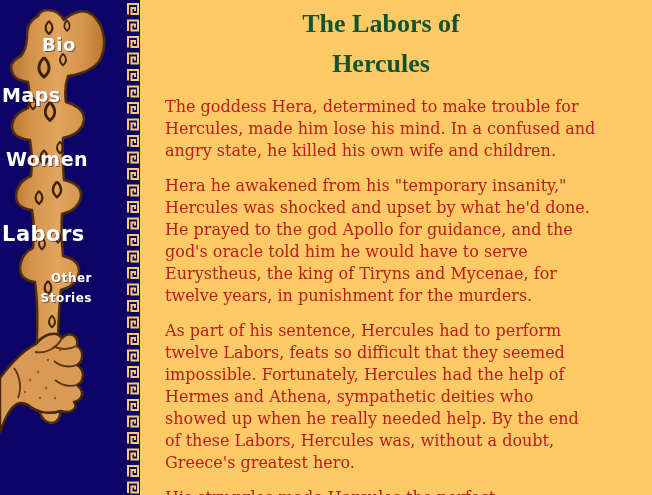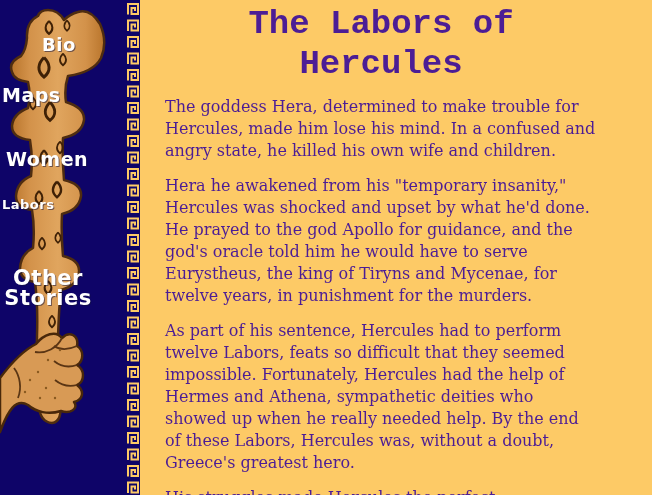--- a/index.html
+++ b/index.html
@@ -25,52 +25,52 @@
     text-decoration:none;
     letter-spacing:0.5px;
     text-shadow:1px 1px 0 rgba(20,20,60,0.55);
     white-space:pre-line;
     cursor:pointer;
     z-index:3;
   }
   .nav-bio    { left:42px; top:34px;  font-size:18px; }
   .nav-maps   { left:2px;  top:84px;  font-size:19px; }
   .nav-women  { left:6px; top:148px; font-size:19px; }
-  .nav-labors { left:2px;  top:197px; font-size:13px; }
-  .nav-other  { left:4px;  top:268px; font-size:21px; line-height:20px; width:88px; text-align:center; }
+  .nav-labors { left:2px;  top:222px; font-size:21px; }
+  .nav-other  { left:4px;  top:268px; font-size:12px; line-height:20px; width:88px; text-align:right; }
   .nav-home   { left:17px; top:416px; font-size:21px; }
 
   
   .greek-strip {
     position:absolute; left:126px; top:0; width:14px; height:495px;
     background:#0e0468;
   }
   .greek-strip svg { display:block; }
 
   
   .content {
     position:absolute; left:140px; top:0; width:512px; height:495px;
     background:#fdca66;
   }
   .text-col { margin-left:25px; width:432px; }
   h1.page-title {
     margin:4px 0 0 0;
-    font-family:Liberation Mono, monospace;
+    font-family:Liberation Serif, serif;
     font-weight:bold;
-    font-size:34px;
+    font-size:26px;
     line-height:40px;
-    color:#4c1d95;
+    color:#14532d;
     text-align:center;
     white-space:pre-line;
   }
   p.body-par {
     margin:13px 0;
     font-size:16px;
     line-height:22px;
-    color:#4c1d95;
+    color:#b91c1c;
   }
   p.body-par:first-of-type { margin-top:12px; }
 </style>
 </head>
 <body>
 
 <div class="page">
 
   <div class="sidebar">
 

